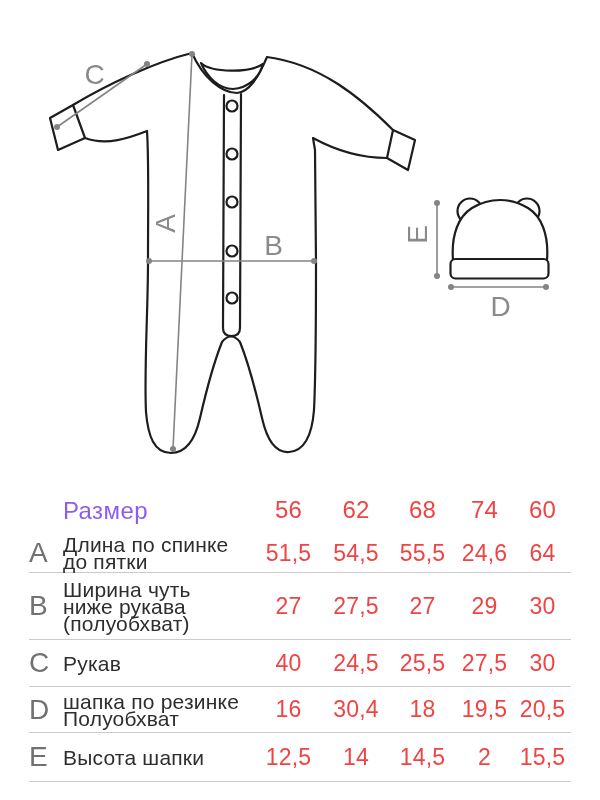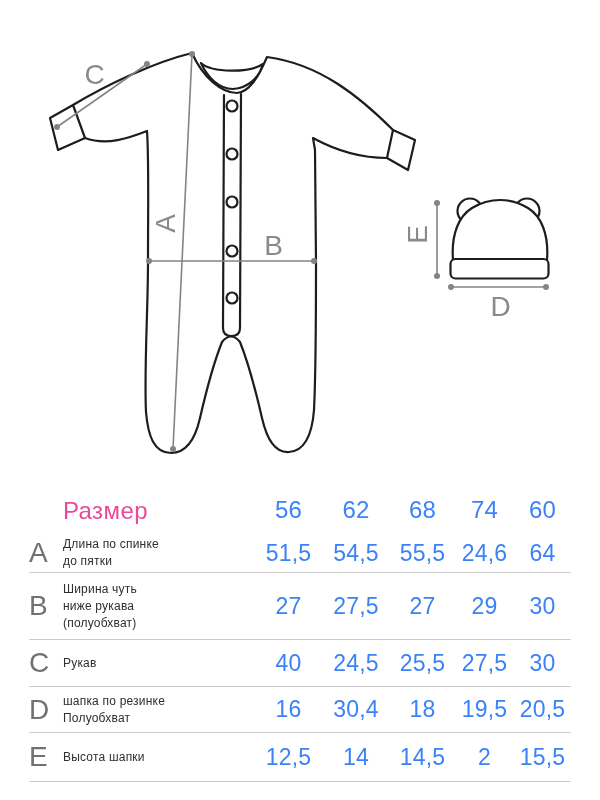--- a/index.html
+++ b/index.html
@@ -37,37 +37,37 @@
   .trow.r-c{height:46px;}
   .trow.r-d{height:45px;}
   .trow.r-e{height:48px;}
   .letter{
     font-size:28px;
     color:#717171;
     justify-self:start;
     line-height:1;
   }
   .rlabel{
-    font-size:12px;
+    font-size:21px;
     line-height:17px;
     letter-spacing:0.2px;
     color:#2e2e2e;
     display:flex;
     flex-direction:column;
   }
   .head-label{
     font-size:24px;
     letter-spacing:0.4px;
-    color:#ec4899;
+    color:#8b5cf6;
   }
   .val{
     font-size:23px;
     letter-spacing:0.2px;
     text-align:center;
-    color:#3b82f6;
+    color:#ef4444;
     white-space:nowrap;
   }
   .head .val{font-size:24px;}
 </style>
 </head>
 <body>
 
 <div class="page">
 
   <svg class="illustration" width="600" height="482" viewBox="0 0 600 482" fill="none" stroke-linejoin="round" stroke-linecap="round">

